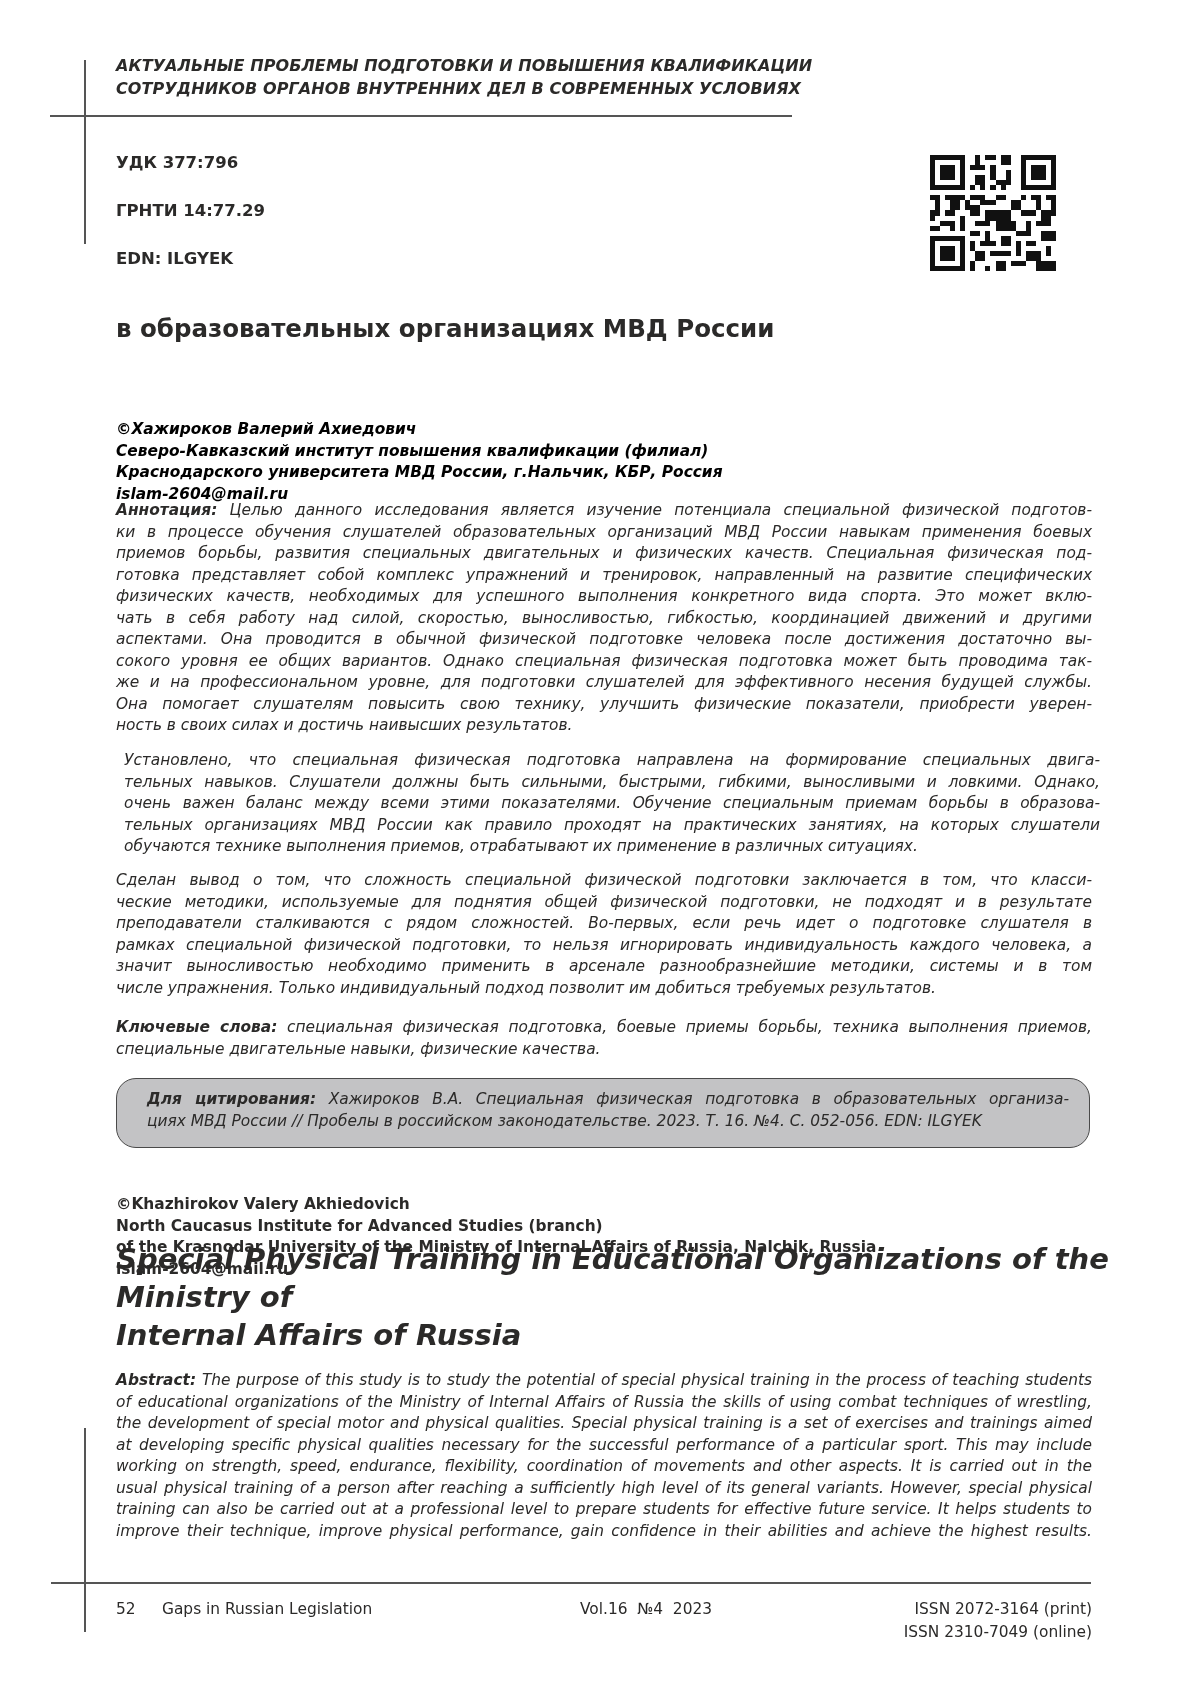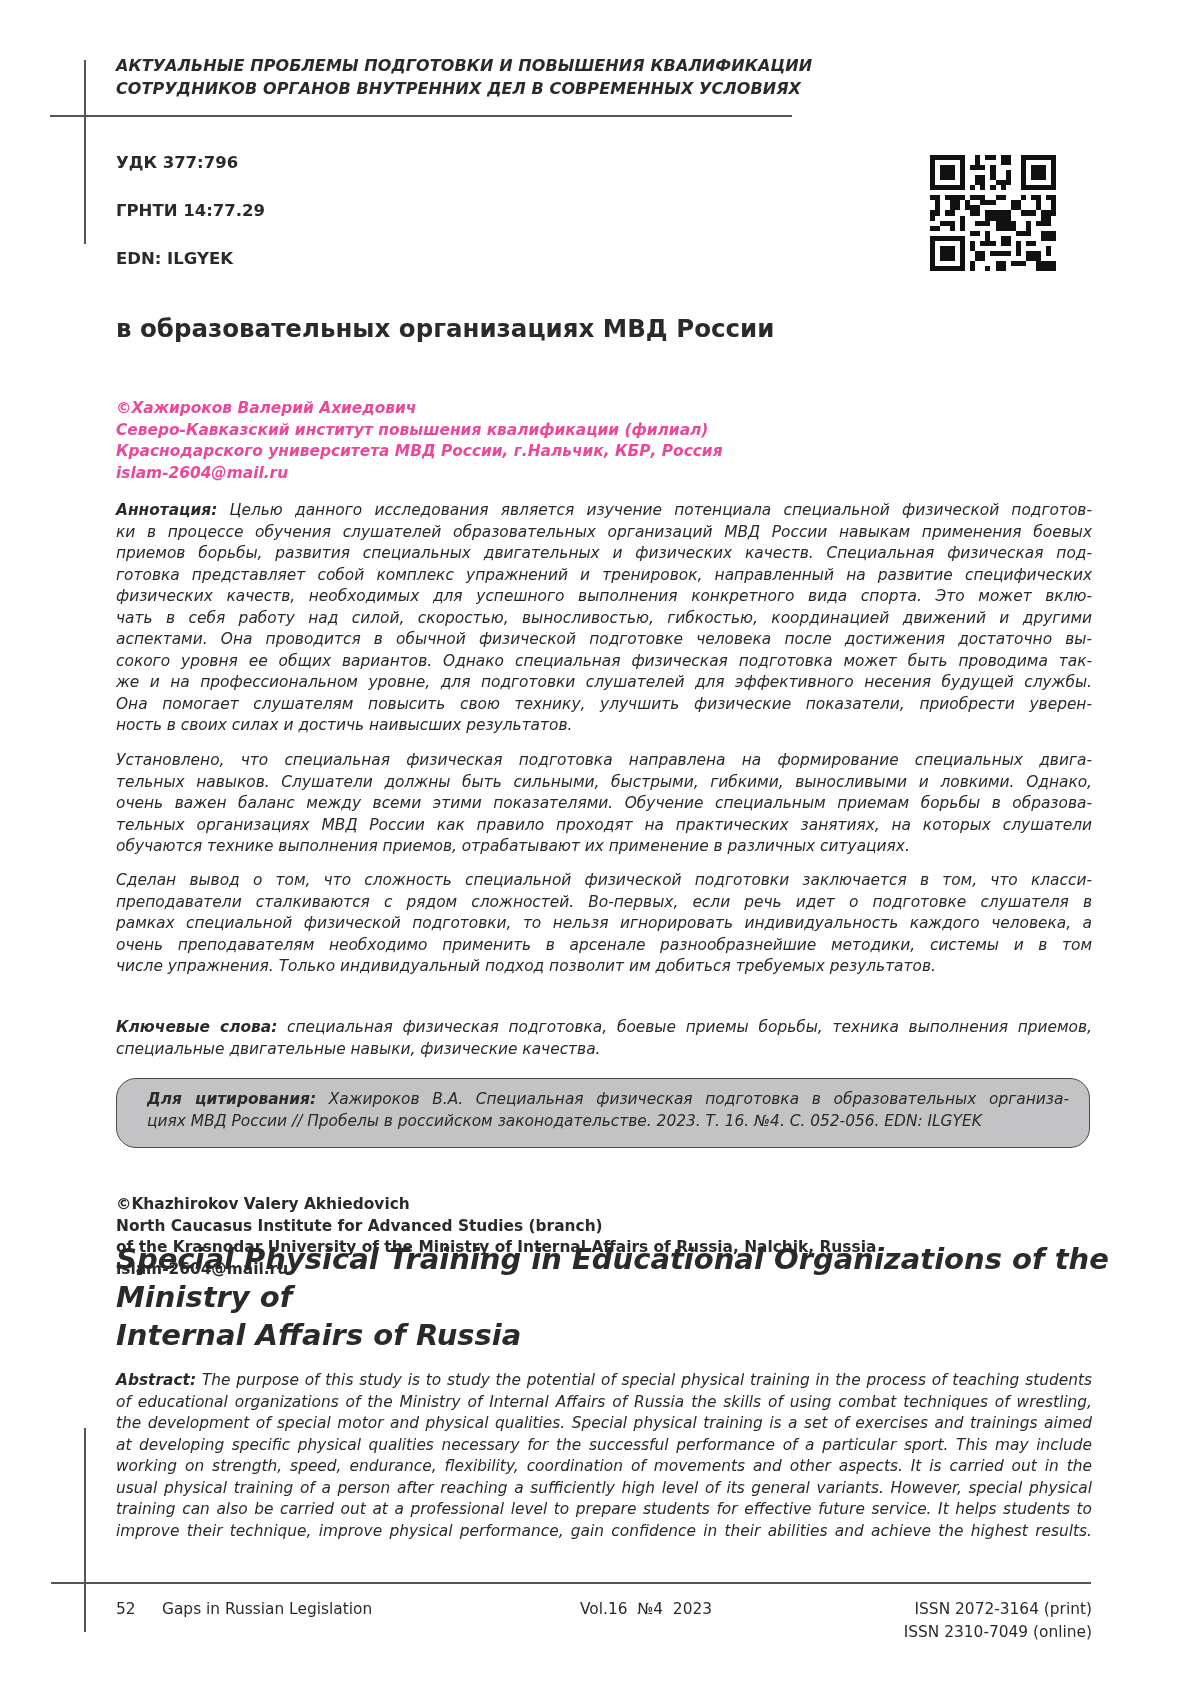--- a/index.html
+++ b/index.html
@@ -5,22 +5,22 @@
   html, body { margin: 0; padding: 0; background: #ffffff; }
   body { width: 1200px; height: 1697px; position: relative; overflow: hidden;
          font-family: "DejaVu Sans", sans-serif; color: #2b2a29; }
   .abs { position: absolute; }
   .rule { position: absolute; background: #555555; }
   .journal-header { left: 116px; top: 54px; font-size: 16px; font-weight: bold; font-style: italic;
                     line-height: 23px; letter-spacing: 0.1px; color: #2b2a29; }
   .meta { left: 116px; font-size: 16.5px; font-weight: bold; color: #2b2a29; }
   .qr { left: 930px; top: 155px; width: 126px; height: 116px; }
   .title { left: 116px; top: 312px; font-size: 24.5px; font-weight: bold; line-height: 33px; color: #2b2a29; }
-  .author-block { left: 116px; top: 398px; font-size: 15.4px; font-weight: bold; font-style: italic;
-                  line-height: 21.5px; color: #ec4899; }
+  .author-block { left: 116px; top: 419px; font-size: 15.4px; font-weight: bold; font-style: italic;
+                  line-height: 21.5px; color: #000000; }
   .body-text { left: 116px; width: 976px; font-size: 15.4px; font-style: italic; line-height: 21.5px;
                color: #2b2a29; text-align: justify; }
   .body-text .line { display: block; white-space: nowrap; text-align-last: justify; }
   .body-text .line.last { text-align-last: left; }
   .label { font-weight: bold; }
   .cite-box { left: 116px; top: 1078px; width: 974px; height: 70px; background: #c3c3c5;
               border: 1.5px solid #4a4a4a; border-radius: 20px; box-sizing: border-box; }
   .cite-text { left: 147px; top: 1089px; width: 922px; font-size: 15.4px; font-style: italic;
                line-height: 21.5px; color: #2b2a29; }
   .cite-text .line { display: block; white-space: nowrap; text-align: justify; text-align-last: justify; }
@@ -148,33 +148,34 @@
   <span class="line">готовка представляет собой комплекс упражнений и тренировок, направленный на развитие специфических</span>
   <span class="line">физических качеств, необходимых для успешного выполнения конкретного вида спорта. Это может вклю-</span>
   <span class="line">чать в себя работу над силой, скоростью, выносливостью, гибкостью, координацией движений и другими</span>
   <span class="line">аспектами. Она проводится в обычной физической подготовке человека после достижения достаточно вы-</span>
   <span class="line">сокого уровня ее общих вариантов. Однако специальная физическая подготовка может быть проводима так-</span>
   <span class="line">же и на профессиональном уровне, для подготовки слушателей для эффективного несения будущей службы.</span>
   <span class="line">Она помогает слушателям повысить свою технику, улучшить физические показатели, приобрести уверен-</span>
   <span class="line last">ность в своих силах и достичь наивысших результатов.</span>
 </div>
 
-<div class="abs body-text" style="top:750px;">
+<div class="abs body-text" style="top:750px;margin-left:8px;">
   <span class="line">Установлено, что специальная физическая подготовка направлена на формирование специальных двига-</span>
   <span class="line">тельных навыков. Слушатели должны быть сильными, быстрыми, гибкими, выносливыми и ловкими. Однако,</span>
   <span class="line">очень важен баланс между всеми этими показателями. Обучение специальным приемам борьбы в образова-</span>
   <span class="line">тельных организациях МВД России как правило проходят на практических занятиях, на которых слушатели</span>
   <span class="line last">обучаются технике выполнения приемов, отрабатывают их применение в различных ситуациях.</span>
 </div>
 
 <div class="abs body-text" style="top:870px;">
   <span class="line">Сделан вывод о том, что сложность специальной физической подготовки заключается в том, что класси-</span>
+  <span class="line">ческие методики, используемые для поднятия общей физической подготовки, не подходят и в результате</span>
   <span class="line">преподаватели сталкиваются с рядом сложностей. Во-первых, если речь идет о подготовке слушателя в</span>
   <span class="line">рамках специальной физической подготовки, то нельзя игнорировать индивидуальность каждого человека, а</span>
-  <span class="line">очень преподавателям необходимо применить в арсенале разнообразнейшие методики, системы и в том</span>
+  <span class="line">значит выносливостью необходимо применить в арсенале разнообразнейшие методики, системы и в том</span>
   <span class="line last">числе упражнения. Только индивидуальный подход позволит им добиться требуемых результатов.</span>
 </div>
 
 <div class="abs body-text" style="top:1017px;">
   <span class="line"><span class="label">Ключевые слова:</span><span> специальная физическая подготовка, боевые приемы борьбы, техника выполнения приемов,</span></span>
   <span class="line last">специальные двигательные навыки, физические качества.</span>
 </div>
 
 <div class="abs cite-box"></div>
 <div class="abs cite-text">

